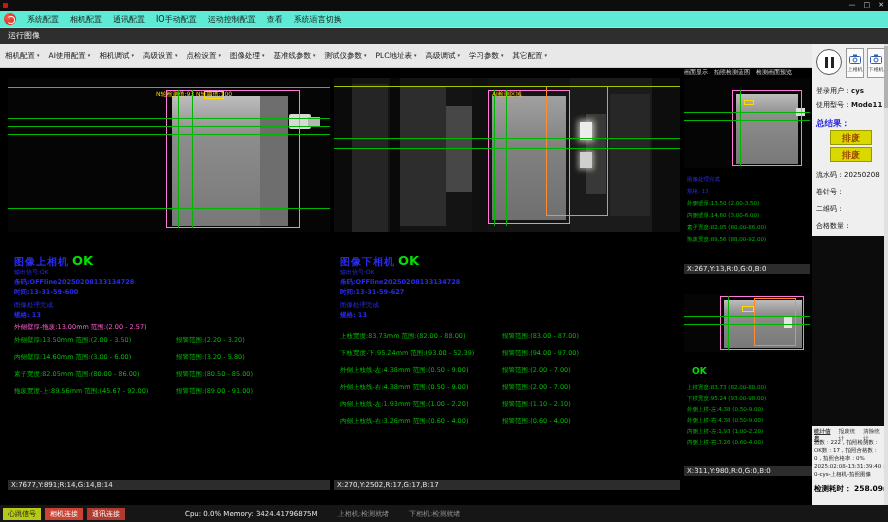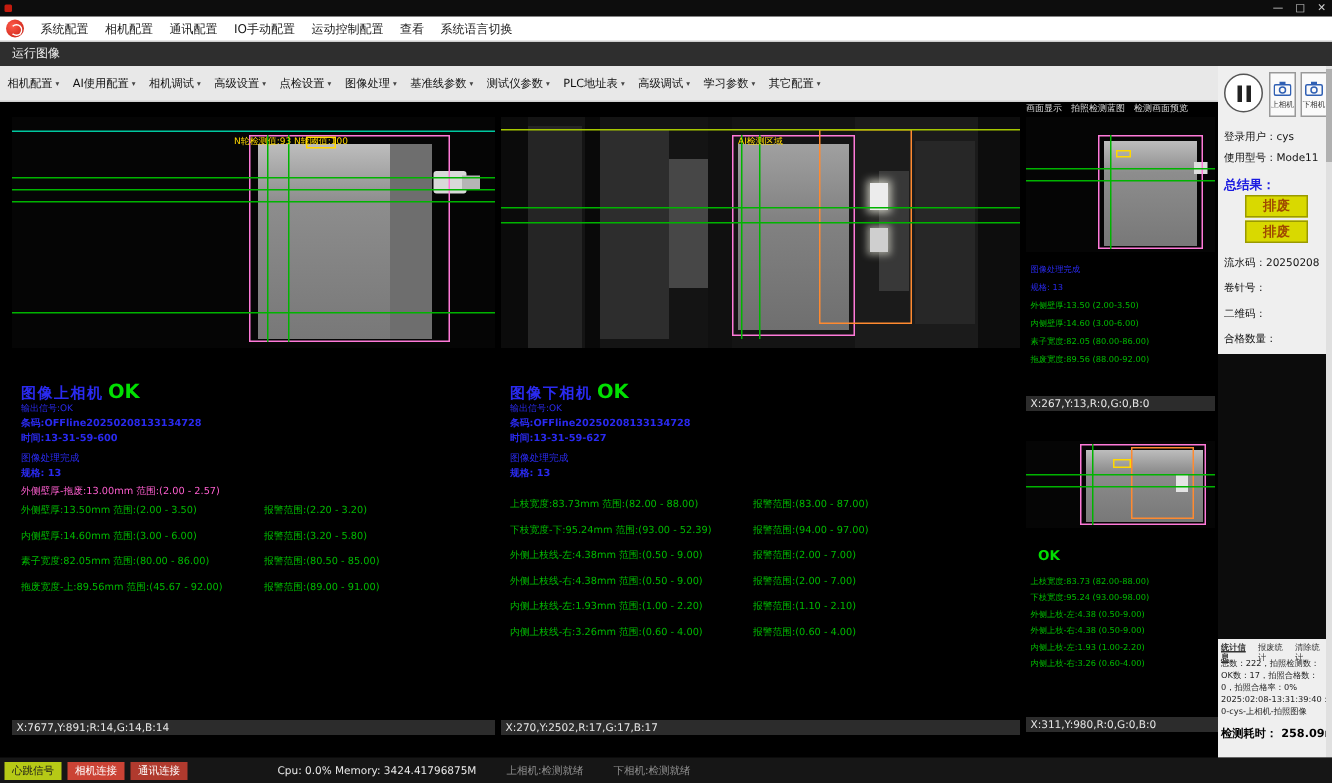--- a/index.html
+++ b/index.html
@@ -5,21 +5,21 @@
 *{margin:0;padding:0;box-sizing:border-box}
 html,body{width:888px;height:522px;background:#000;font-family:"DejaVu Sans",sans-serif}
 #app{position:relative;width:888px;height:522px;background:#000;overflow:hidden}
 .abs{position:absolute}
 
 .titlebar{position:absolute;left:0;top:0;width:888px;height:11px;background:#0d0d0d;color:#c9c9c9;font-size:7px;line-height:11px}
 .titlebar .ticon{position:absolute;left:3px;top:3px;width:5px;height:5px;background:#c41b0e;border-radius:1px}
 .titlebar .ttext{position:absolute;left:11px;top:12px;white-space:nowrap}
 .winctl{position:absolute;right:4px;top:0;display:flex;gap:8px;font-size:7px;color:#cfcfcf}
 
-.menubar{position:absolute;left:0;top:11px;width:888px;height:17px;background:#ffffff;border-bottom:1px solid #cdcdcd;display:flex;align-items:center;padding-left:4px;gap:11px;font-size:8px;color:#1a1a1a}
+.menubar{position:absolute;left:0;top:11px;width:888px;height:17px;background:#5eead4;border-bottom:1px solid #cdcdcd;display:flex;align-items:center;padding-left:4px;gap:11px;font-size:8px;color:#1a1a1a}
 .logo{width:12px;height:12px;border-radius:50%;background:radial-gradient(circle at 35% 35%,#ff5a4a,#c41b0e);position:relative;flex:0 0 12px}
 .logo::after{content:"";position:absolute;left:3px;top:3px;width:6px;height:6px;border-radius:50%;border:1px solid #fff;border-left-color:transparent}
 .menu-item{cursor:default;white-space:nowrap}
 
 .runtab{position:absolute;left:0;top:28px;width:888px;height:16px;background:#2e2e2e;color:#f0f0f0;font-size:8px;line-height:16px;padding-left:8px}
 
 .toolbar{position:absolute;left:0;top:44px;width:812px;height:24px;background:#e8e8e8;border-bottom:1px solid #cfcfcf;display:flex;align-items:center;padding-left:5px;gap:9px;font-size:7.5px;color:#111}
 .tb{white-space:nowrap;cursor:default}
 .tb::after{content:"▾";font-size:5px;margin-left:2px;color:#444;vertical-align:1px}
 
@@ -49,21 +49,21 @@
 .mini-row.blue{color:#2a2af0}
 .mini-ok{position:absolute;font-size:9px;font-weight:bold;color:#00e000}
 .viewtabs{position:absolute;left:684px;top:68px;width:128px;height:9px;display:flex;gap:6px;font-size:6px;color:#d8d8d8}
 
 .rightcol{position:absolute;left:812px;top:44px;width:76px;height:461px;background:#efefef}
 .pausebtn{position:absolute;left:4px;top:5px;width:26px;height:26px;border-radius:50%;background:#fff;border:1px solid #555;display:flex;align-items:center;justify-content:center;gap:3px;cursor:pointer}
 .pausebtn span{display:block;width:3px;height:11px;background:#222}
 .cambtn{position:absolute;top:4px;width:18px;height:30px;background:#fafafa;border:1px solid #999;display:flex;flex-direction:column;align-items:center;justify-content:center;gap:2px;cursor:pointer}
 .cambtn .cap{font-size:5px;color:#333;white-space:nowrap}
 .rc-label{position:absolute;left:4px;font-size:7px;color:#111;white-space:nowrap}
-.rc-label b{font-weight:normal}
+.rc-label b{font-weight:bold}
 .result-label{position:absolute;left:4px;top:74px;font-size:8.5px;font-weight:bold;color:#1a1ae0}
 .rbadge{position:absolute;left:18px;width:42px;height:15px;background:#d9d900;border:1px solid #9a9a00;color:#a04a00;font-size:9px;font-weight:bold;text-align:center;line-height:14px}
 .rc-dark{position:absolute;left:0;top:192px;width:72px;height:190px;background:#0c0c0c}
 .statsbox{position:absolute;left:0;top:382px;width:72px;height:79px;background:#efefef}
 .stats-tabs{position:absolute;left:2px;top:2px;display:flex;gap:4px;font-size:5.5px;color:#333}
 .stats-tabs span:first-child{font-weight:bold;text-decoration:underline}
 .stat-line{position:absolute;left:2px;font-size:5.5px;color:#222;white-space:nowrap}
 .elapsed{position:absolute;left:2px;top:58px;font-size:7.5px;font-weight:bold;color:#000;white-space:nowrap}
 .scrollbar{position:absolute;right:0;top:0;width:4px;height:461px;background:#e0e0e0}
 .scrollbar .thumb{position:absolute;left:0;top:2px;width:4px;height:62px;background:#b0b0b0}
@@ -265,21 +265,21 @@
       <div class="vl" style="left:44px;top:2px;height:54px"></div>
       <div class="ybox" style="left:58px;top:12px;width:12px;height:6px"></div>
     </div>
     <span class="mini-ok" style="left:8px;top:86px">OK</span>
     <span class="mini-row" style="left:3px;top:104px">上枝宽度:83.73 (82.00-88.00)</span>
     <span class="mini-row" style="left:3px;top:115px">下枝宽度:95.24 (93.00-98.00)</span>
     <span class="mini-row" style="left:3px;top:126px">外侧上枝-左:4.38 (0.50-9.00)</span>
     <span class="mini-row" style="left:3px;top:137px">外侧上枝-右:4.38 (0.50-9.00)</span>
     <span class="mini-row" style="left:3px;top:148px">内侧上枝-左:1.93 (1.00-2.20)</span>
     <span class="mini-row" style="left:3px;top:159px">内侧上枝-右:3.26 (0.60-4.00)</span>
-    <div class="coords" style="left:0;top:198px;width:150px">X:311,Y:980,R:0,G:0,B:0</div>
+    <div class="coords" style="left:0;top:186px;width:150px">X:311,Y:980,R:0,G:0,B:0</div>
   </div>
 
   <div class="rightcol">
     <div class="pausebtn">
         <span></span>
         <span></span>
       </div>
 
     <div class="cambtn" style="left:34px">
       <svg width="12" height="10" viewBox="0 0 12 10">

